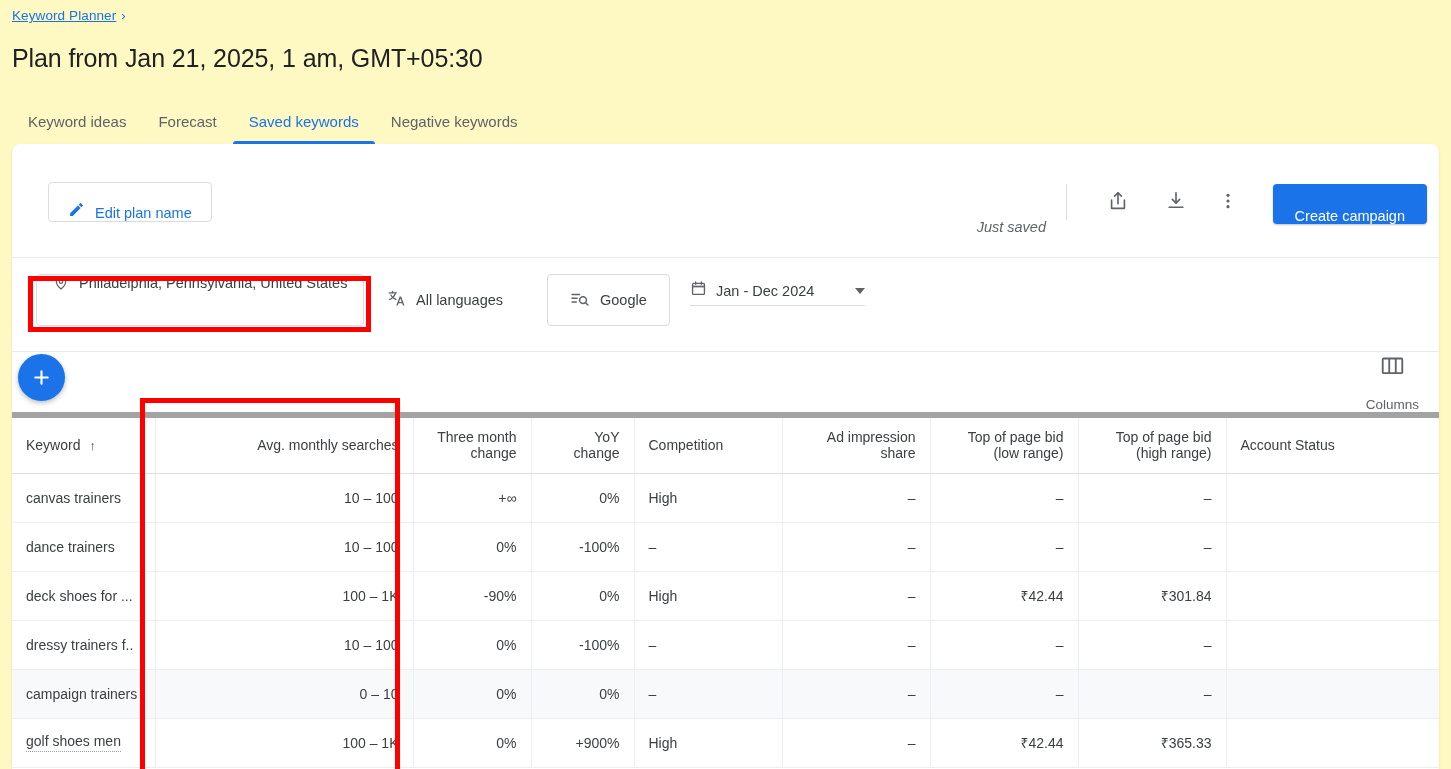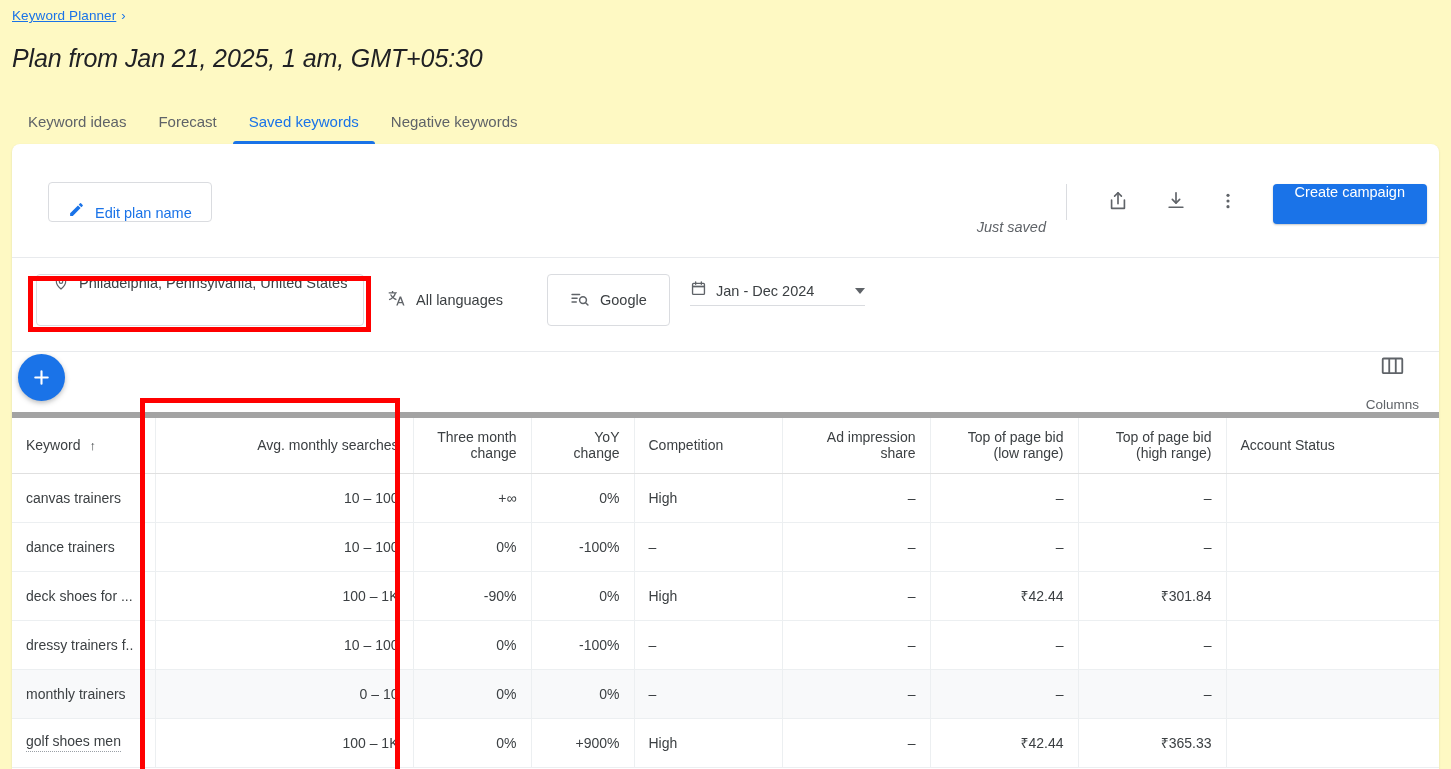--- a/index.html
+++ b/index.html
@@ -23,21 +23,20 @@
     color: #1a73e8; text-decoration: underline; cursor: pointer;
     font-size: 13.5px; letter-spacing: .1px;
   }
   .breadcrumb-chev { color: #1a73e8; font-size: 13px; line-height: 1; }
 
   
   .page-title {
     position: absolute; left: 12px; top: 44px;
     font-size: 25px; color: #202124; font-weight: 400; letter-spacing: -0.1px;
     white-space: nowrap;
-    font-style: italic;
   }
 
   
   .tabs {
     position: absolute; left: 12px; top: 98px;
     display: flex; align-items: flex-start; height: 46px;
   }
   .tab {
     position: relative; padding: 0 16px; height: 46px;
     display: flex; align-items: center;
@@ -85,21 +84,21 @@
     width: 34px; height: 34px;
     display: flex; align-items: center; justify-content: center;
     cursor: pointer; border-radius: 50%;
   }
   .icon-btn.share { right: 304px; }
   .icon-btn.download { right: 246px; }
   .icon-btn.more { right: 194px; }
   .create-campaign-btn {
     position: absolute; right: 12px; top: 40px;
     height: 40px; padding: 0 22px;
-    display: flex; align-items: flex-start;
+    display: flex; align-items: flex-end;
     background: #1a73e8; color: #fff; font-size: 14.5px; font-weight: 500;
     border-radius: 4px; cursor: pointer; white-space: nowrap;
     box-shadow: 0 1px 2px rgba(60,64,67,.30);
   }
 
   
   .filter-bar {
     position: relative; height: 94px;
     border-bottom: 1px solid #e8eaed;
   }
@@ -402,21 +401,21 @@
             <td class="ta-r"><span class="kw-text">10 – 100</span></td>
             <td class="ta-r"><span class="kw-text">0%</span></td>
             <td class="ta-r"><span class="kw-text">-100%</span></td>
             <td class="ta-l"><span class="kw-text">–</span></td>
             <td class="ta-r"><span class="kw-text">–</span></td>
             <td class="ta-r"><span class="kw-text">–</span></td>
             <td class="ta-r"><span class="kw-text">–</span></td>
             <td class="ta-l"><span class="kw-text"></span></td>
           </tr>
           <tr class="alt">
-            <td class="ta-l"><span class="kw-text">monthly trainers</span></td>
+            <td class="ta-l"><span class="kw-text">campaign trainers</span></td>
             <td class="ta-r"><span class="kw-text">0 – 10</span></td>
             <td class="ta-r"><span class="kw-text">0%</span></td>
             <td class="ta-r"><span class="kw-text">0%</span></td>
             <td class="ta-l"><span class="kw-text">–</span></td>
             <td class="ta-r"><span class="kw-text">–</span></td>
             <td class="ta-r"><span class="kw-text">–</span></td>
             <td class="ta-r"><span class="kw-text">–</span></td>
             <td class="ta-l"><span class="kw-text"></span></td>
           </tr>
           <tr>

